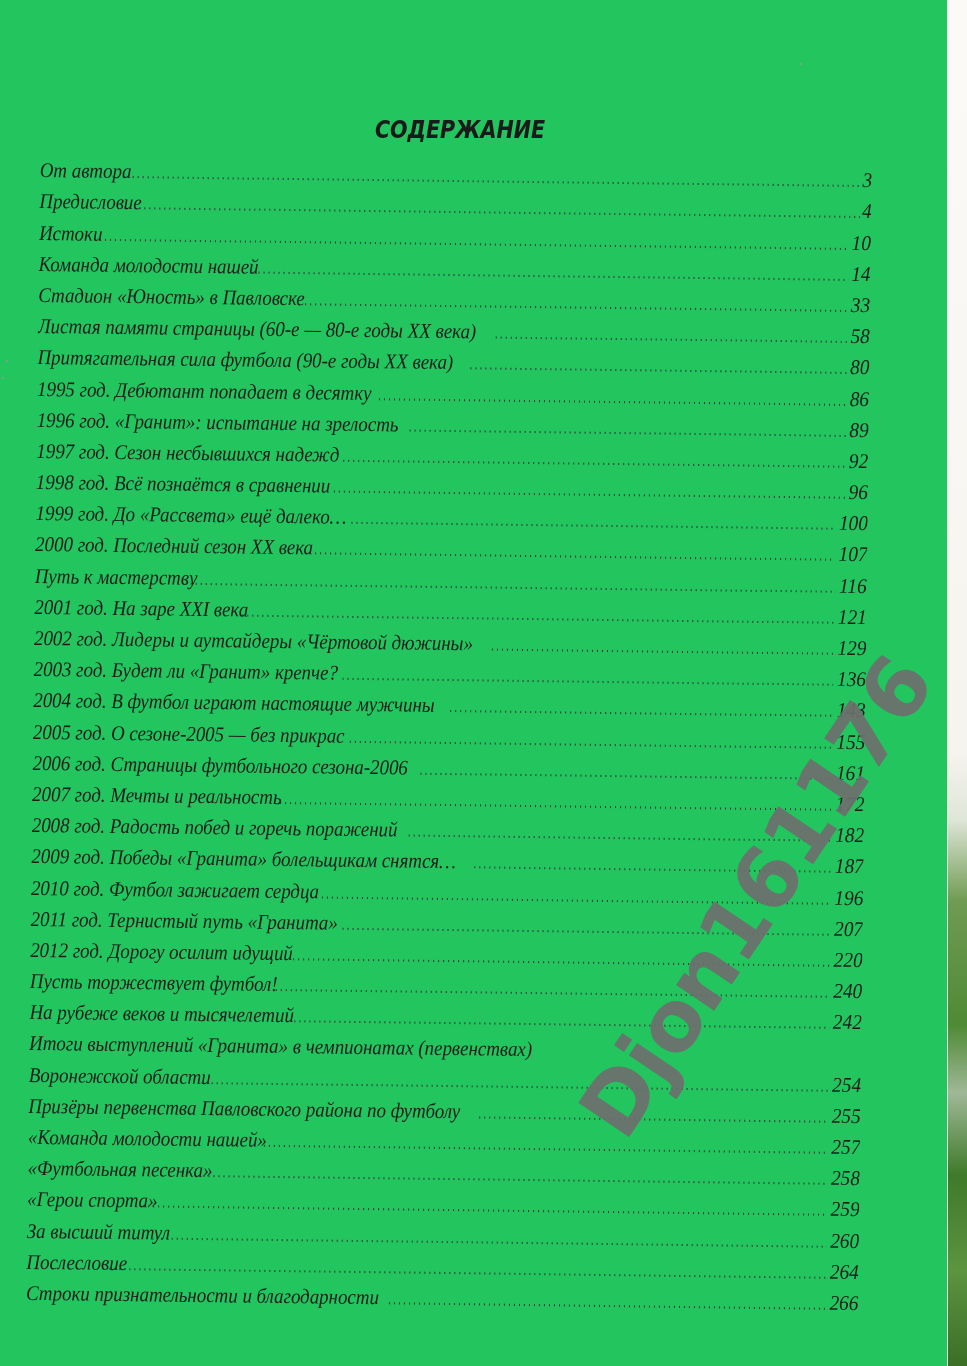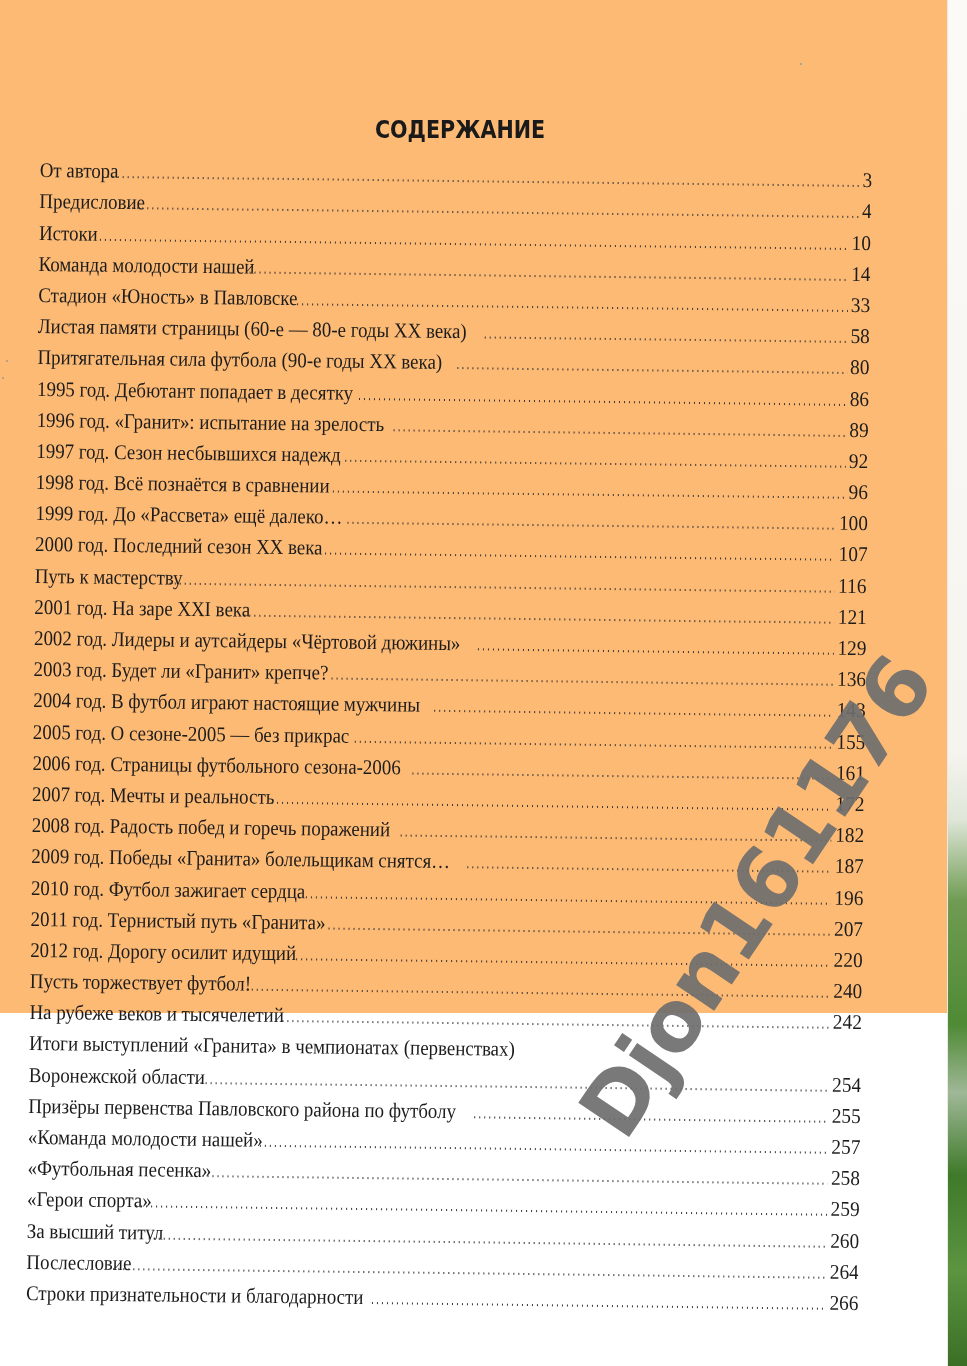--- a/index.html
+++ b/index.html
@@ -11,22 +11,23 @@
       height: 1366px;
       position: relative;
       overflow: hidden;
       background: #ffffff;
     }
     .page {
       position: absolute;
       left: 0;
       top: 0;
       width: 948px;
-      height: 1013px;
-      background: #fdba74;
+      height: 1366px;
+      background: #22c55e;
+      font-style: italic;
     }
     .edge-strip {
       position: absolute;
       top: 0;
       right: 0;
       width: 19px;
       height: 1366px;
       background: linear-gradient(to bottom,
         #fbfaf7 0%, #f6f4ef 55%, #dfe6d8 60%,
         #6f9b52 66%, #4f8a35 75%, #9fb897 80%,

